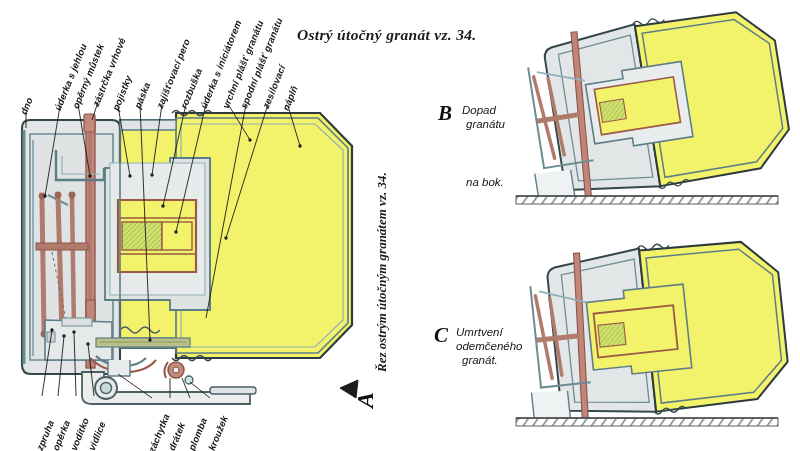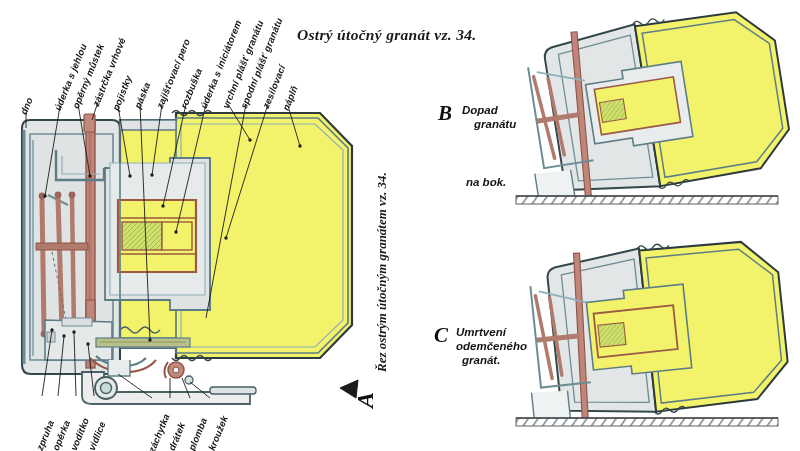--- a/index.html
+++ b/index.html
@@ -39,21 +39,21 @@
   .lab.dn{transform:rotate(-68deg);}
   .panL{
     position:absolute;
     font-family:"Liberation Serif", serif;
     font-style:italic;font-weight:bold;
     font-size:21px;color:#111;
   }
   .panT{
     position:absolute;
     font-family:"Liberation Sans", sans-serif;
-    font-style:italic;font-weight:bold;
+    font-style:italic;font-weight:normal;
     font-size:11.5px;color:#141414;
     line-height:13.5px;white-space:nowrap;
   }
   .bigA{
     position:absolute;
     font-family:"Liberation Serif", serif;
     font-style:italic;font-weight:bold;
     font-size:24px;color:#111;
     transform-origin:0 0;transform:rotate(-90deg);
   }
@@ -280,21 +280,21 @@
   <div class="lab dn" style="left:50px;top:448px;">opěrka</div>
   <div class="lab dn" style="left:68px;top:448px;">vodítko</div>
   <div class="lab dn" style="left:86px;top:448px;">vidlice</div>
   <div class="lab dn" style="left:146px;top:450px;">záchytka</div>
   <div class="lab dn" style="left:166px;top:448px;">drátek</div>
   <div class="lab dn" style="left:186px;top:448px;">plomba</div>
   <div class="lab dn" style="left:206px;top:448px;">kroužek</div>
 
   <div class="panL" style="left:438px;top:101px;">B</div>
   <div class="panT" style="left:462px;top:104px;">Dopad</div>
-  <div class="panT" style="left:466px;top:118px;margin-left:8px;">granátu</div>
+  <div class="panT" style="left:466px;top:118px;">granátu</div>
   <div class="panT" style="left:466px;top:132px;margin-top:44px;">na bok.</div>
 
   <div class="panL" style="left:434px;top:323px;">C</div>
   <div class="panT" style="left:456px;top:326px;">Umrtvení</div>
   <div class="panT" style="left:456px;top:340px;">odemčeného</div>
   <div class="panT" style="left:462px;top:354px;">granát.</div>
 
 </div>
 
 </body></html>

